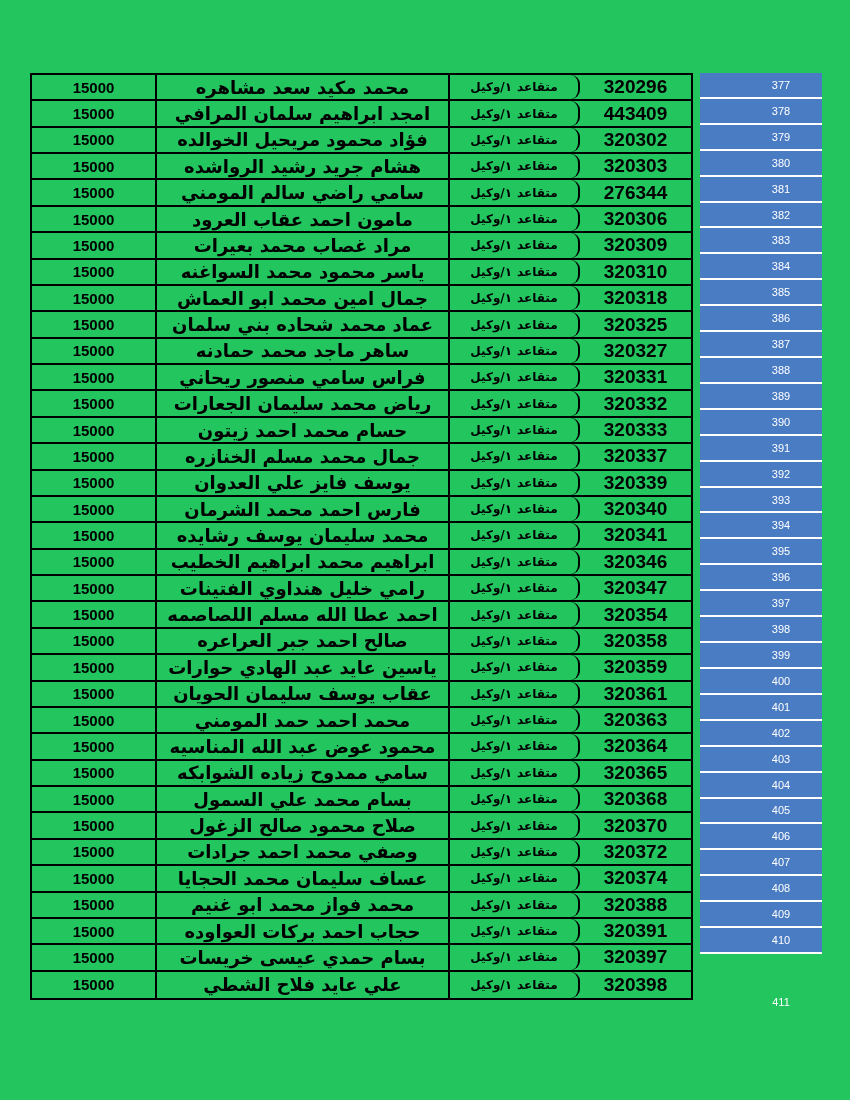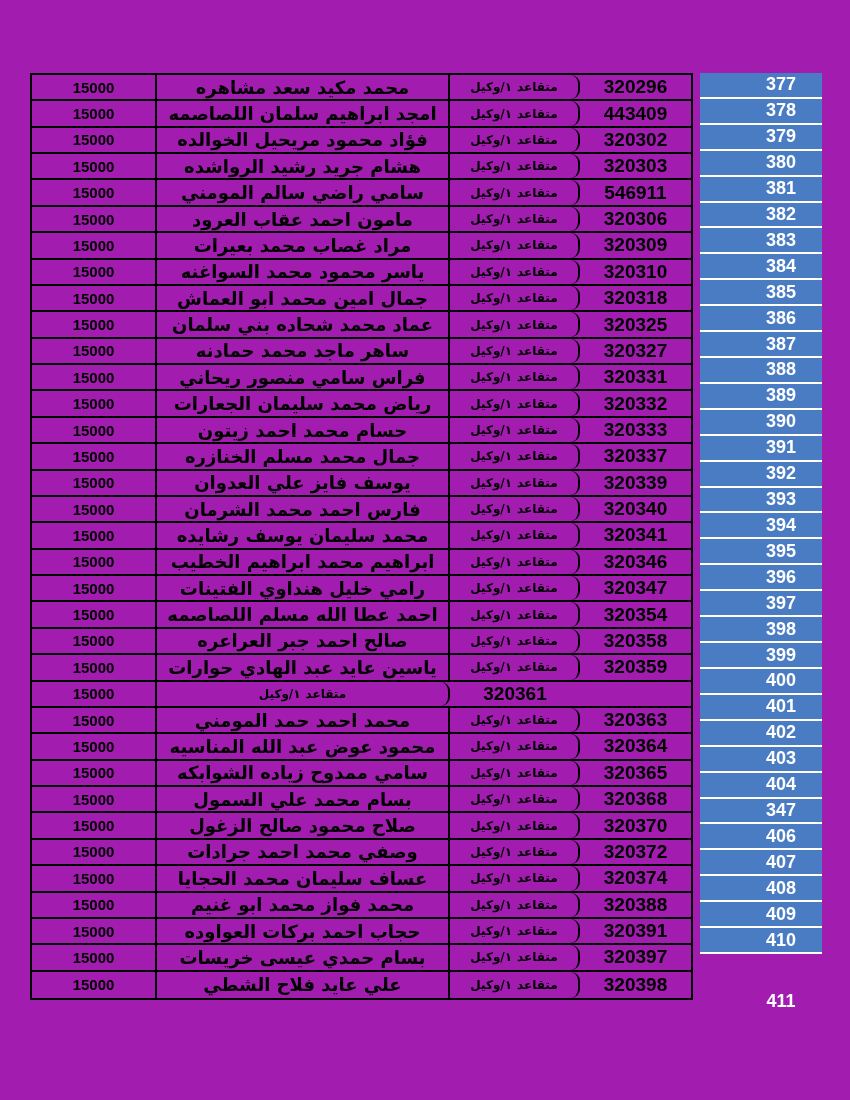--- a/index.html
+++ b/index.html
@@ -7,21 +7,21 @@
     padding: 0;
     width: 850px;
     height: 1100px;
     background: #ffffff;
     overflow: hidden;
   }
   #page {
     position: relative;
     width: 850px;
     height: 1100px;
-    background: #a21caf;
+    background: #22c55e;
   }
   
   #main-table {
     position: absolute;
     left: 30px;
     top: 73px;
     width: 663px;
     height: 927px;
     border: 2px solid #000;
     box-sizing: border-box;
@@ -86,22 +86,22 @@
     display: grid;
     grid-template-rows: repeat(35, 1fr);
   }
   .s-cell {
     background: var(--serial-fill, #4a7cc4);
     border-bottom: 2px solid #ffffff;
     display: flex;
     align-items: center;
     justify-content: center;
     font-family: "Liberation Sans", sans-serif;
-    font-weight: bold;
-    font-size: 18px;
+    font-weight: normal;
+    font-size: 11px;
     color: var(--serial-text, #ffffff);
     min-height: 0;
     padding-left: 40px;
   }
   .s-cell:last-child { border-bottom: none; margin-top: 48px; }
 </style>
 </head>
 <body>
 
 <div id="page">
@@ -111,21 +111,21 @@
         <div class="cell-name">محمد مكيد سعد مشاهره</div>
         <div class="cell-rank">
           <div>وكيل</div>
           <div dir="ltr">/١</div>
           <div class="rank-tail">متقاعد</div>
         </div>
         <div class="cell-reg">320296</div>
       </div>
       <div class="t-row">
         <div class="cell-amount">15000</div>
-        <div class="cell-name">امجد ابراهيم سلمان اللصاصمه</div>
+        <div class="cell-name">امجد ابراهيم سلمان المرافي</div>
         <div class="cell-rank">
           <div>وكيل</div>
           <div dir="ltr">/١</div>
           <div class="rank-tail">متقاعد</div>
         </div>
         <div class="cell-reg">443409</div>
       </div>
       <div class="t-row">
         <div class="cell-amount">15000</div>
         <div class="cell-name">فؤاد محمود مريحيل الخوالده</div>
@@ -147,21 +147,21 @@
         <div class="cell-reg">320303</div>
       </div>
       <div class="t-row">
         <div class="cell-amount">15000</div>
         <div class="cell-name">سامي راضي سالم المومني</div>
         <div class="cell-rank">
           <div>وكيل</div>
           <div dir="ltr">/١</div>
           <div class="rank-tail">متقاعد</div>
         </div>
-        <div class="cell-reg">546911</div>
+        <div class="cell-reg">276344</div>
       </div>
       <div class="t-row">
         <div class="cell-amount">15000</div>
         <div class="cell-name">مامون احمد عقاب العرود</div>
         <div class="cell-rank">
           <div>وكيل</div>
           <div dir="ltr">/١</div>
           <div class="rank-tail">متقاعد</div>
         </div>
         <div class="cell-reg">320306</div>
@@ -331,20 +331,21 @@
         <div class="cell-name">ياسين عايد عبد الهادي حوارات</div>
         <div class="cell-rank">
           <div>وكيل</div>
           <div dir="ltr">/١</div>
           <div class="rank-tail">متقاعد</div>
         </div>
         <div class="cell-reg">320359</div>
       </div>
       <div class="t-row">
         <div class="cell-amount">15000</div>
+        <div class="cell-name">عقاب يوسف سليمان الحويان</div>
         <div class="cell-rank">
           <div>وكيل</div>
           <div dir="ltr">/١</div>
           <div class="rank-tail">متقاعد</div>
         </div>
         <div class="cell-reg">320361</div>
       </div>
       <div class="t-row">
         <div class="cell-amount">15000</div>
         <div class="cell-name">محمد احمد حمد المومني</div>
@@ -478,21 +479,21 @@
       <div class="s-cell">395</div>
       <div class="s-cell">396</div>
       <div class="s-cell">397</div>
       <div class="s-cell">398</div>
       <div class="s-cell">399</div>
       <div class="s-cell">400</div>
       <div class="s-cell">401</div>
       <div class="s-cell">402</div>
       <div class="s-cell">403</div>
       <div class="s-cell">404</div>
-      <div class="s-cell">347</div>
+      <div class="s-cell">405</div>
       <div class="s-cell">406</div>
       <div class="s-cell">407</div>
       <div class="s-cell">408</div>
       <div class="s-cell">409</div>
       <div class="s-cell">410</div>
       <div class="s-cell">411</div>
     </div>
 </div>
 
 </body></html>

